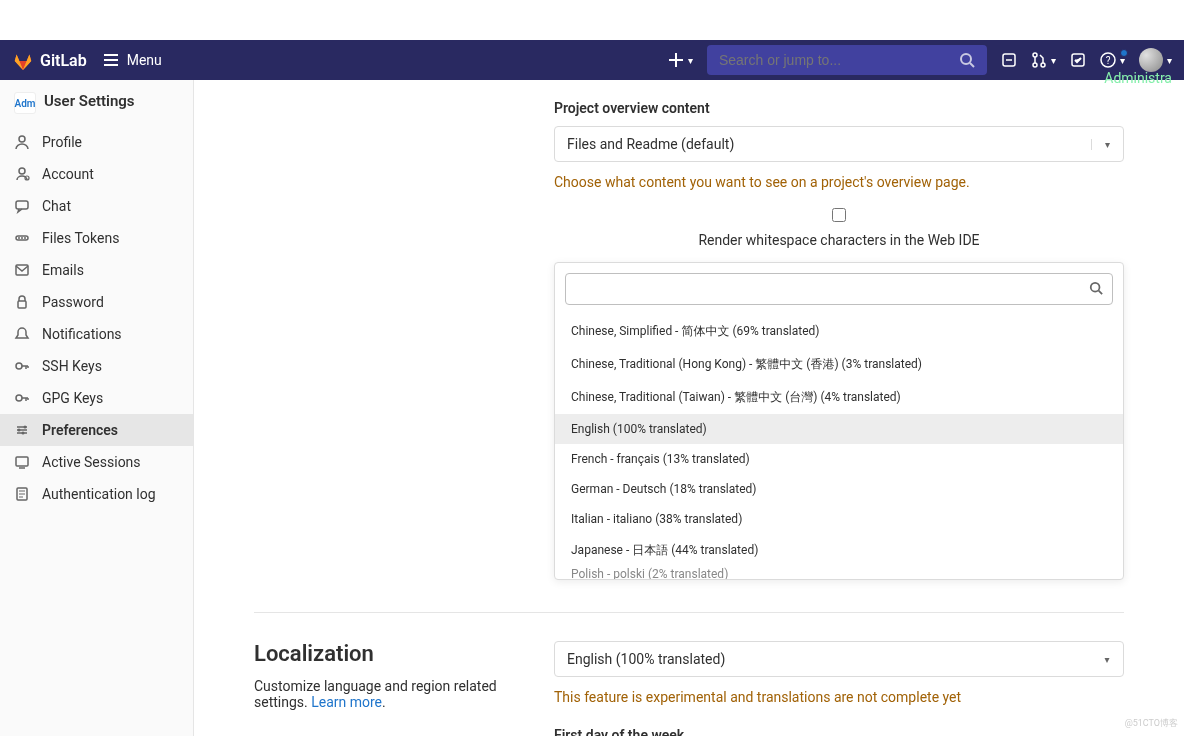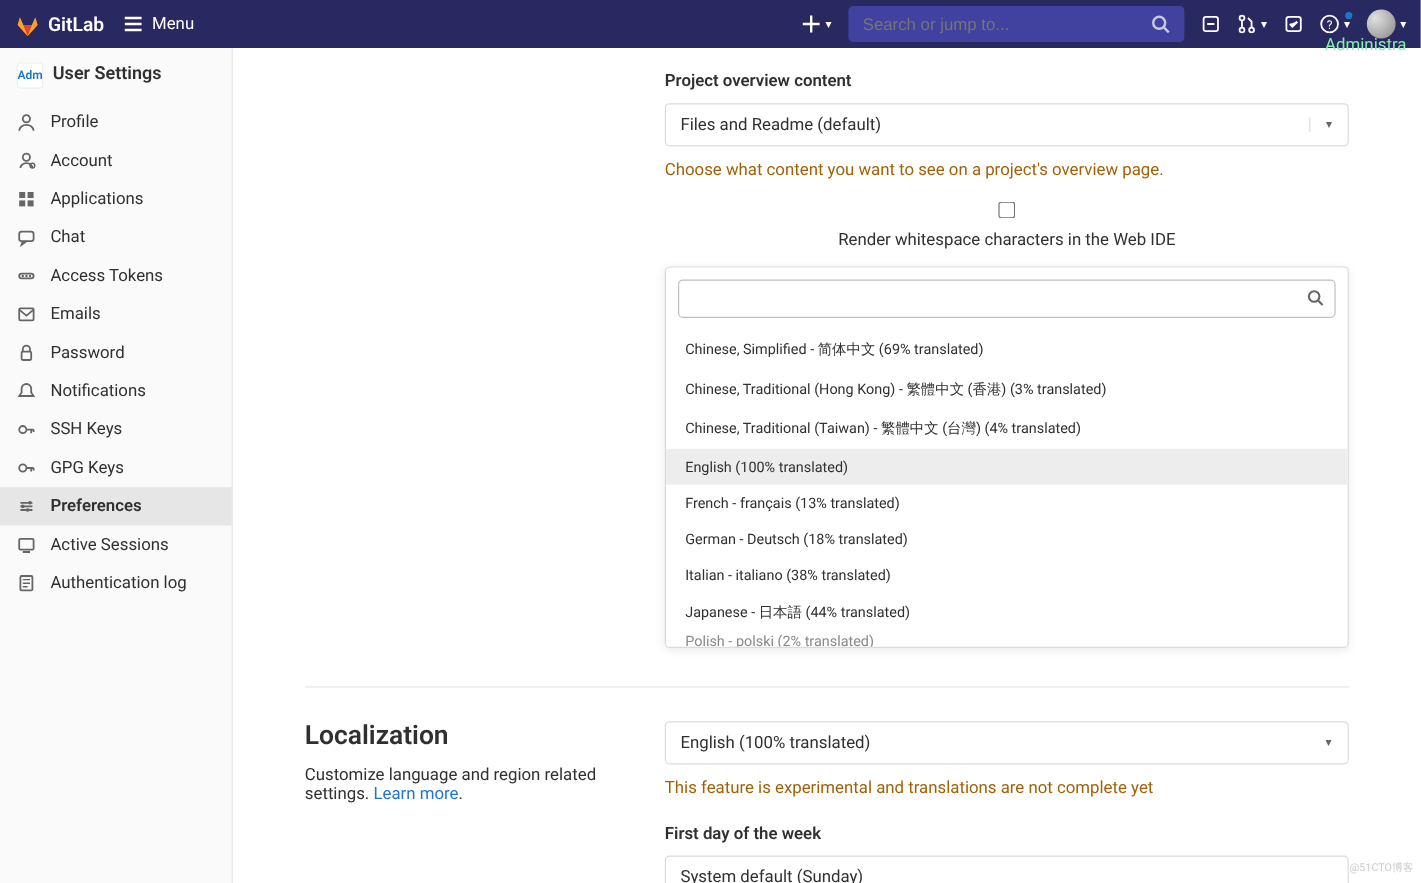--- a/index.html
+++ b/index.html
@@ -9,20 +9,21 @@
   color: #303030;
   background: #fff;
 }
 .topnav {
   background: #292961;
   height: 40px;
   display: flex;
   align-items: center;
   padding: 0 12px;
   color: #fff;
+  margin-top: 40px;
 }
 .topnav-left { display: flex; align-items: center; gap: 16px; flex: 1; }
 .gitlab-logo { display: flex; align-items: center; gap: 6px; font-weight: 600; font-size: 16px; }
 .gitlab-logo svg { width: 22px; height: 22px; }
 .menu-toggle { display: flex; align-items: center; gap: 8px; cursor: pointer; font-size: 14px; }
 .menu-toggle svg { width: 16px; height: 16px; }
 .topnav-right { display: flex; align-items: center; gap: 14px; }
 .plus-menu { display: flex; align-items: center; gap: 4px; cursor: pointer; }
 .plus-menu svg, .topnav-icon svg { width: 16px; height: 16px; fill: #fff; }
 .search-box {
@@ -214,42 +215,33 @@
         <div class="sidebar-item">
           <svg viewBox="0 0 16 16">
             <circle cx="8" cy="5" r="3" fill="none" stroke="#666" stroke-width="1.5"></circle>
             <path d="M3 14c0-2 2-4 5-4s5 2 5 4" fill="none" stroke="#666" stroke-width="1.5"></path>
             <circle cx="13" cy="12" r="2" fill="none" stroke="#666" stroke-width="1.2"></circle>
           </svg>
           <span>Account</span>
         </div>
         <div class="sidebar-item">
           <svg viewBox="0 0 16 16">
-            <rect x="2" y="2" width="5" height="5" fill="#666"></rect>
-            <rect x="9" y="2" width="5" height="5" fill="#666"></rect>
-            <rect x="2" y="9" width="5" height="5" fill="#666"></rect>
-            <rect x="9" y="9" width="5" height="5" fill="#666"></rect>
-          </svg>
-          <span>Applications</span>
-        </div>
-        <div class="sidebar-item">
-          <svg viewBox="0 0 16 16">
             <rect x="2" y="3" width="12" height="8" rx="2" fill="none" stroke="#666" stroke-width="1.5"></rect>
             <path d="M5 11l-1 3 4-3" fill="none" stroke="#666" stroke-width="1.5"></path>
           </svg>
           <span>Chat</span>
         </div>
         <div class="sidebar-item">
           <svg viewBox="0 0 16 16">
             <rect x="2" y="6" width="12" height="4" rx="2" fill="none" stroke="#666" stroke-width="1.5"></rect>
             <circle cx="5" cy="8" r="1" fill="#666"></circle>
             <circle cx="8" cy="8" r="1" fill="#666"></circle>
             <circle cx="11" cy="8" r="1" fill="#666"></circle>
           </svg>
-          <span>Access Tokens</span>
+          <span>Files Tokens</span>
         </div>
         <div class="sidebar-item">
           <svg viewBox="0 0 16 16">
             <rect x="2" y="3" width="12" height="10" rx="1" fill="none" stroke="#666" stroke-width="1.5"></rect>
             <path d="M2 4l6 5 6-5" fill="none" stroke="#666" stroke-width="1.5"></path>
           </svg>
           <span>Emails</span>
         </div>
         <div class="sidebar-item">
           <svg viewBox="0 0 16 16">

